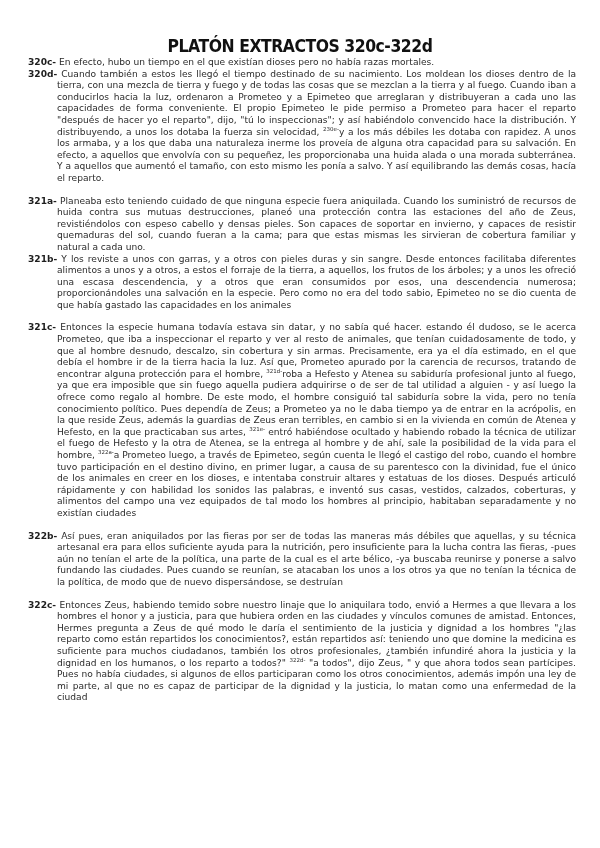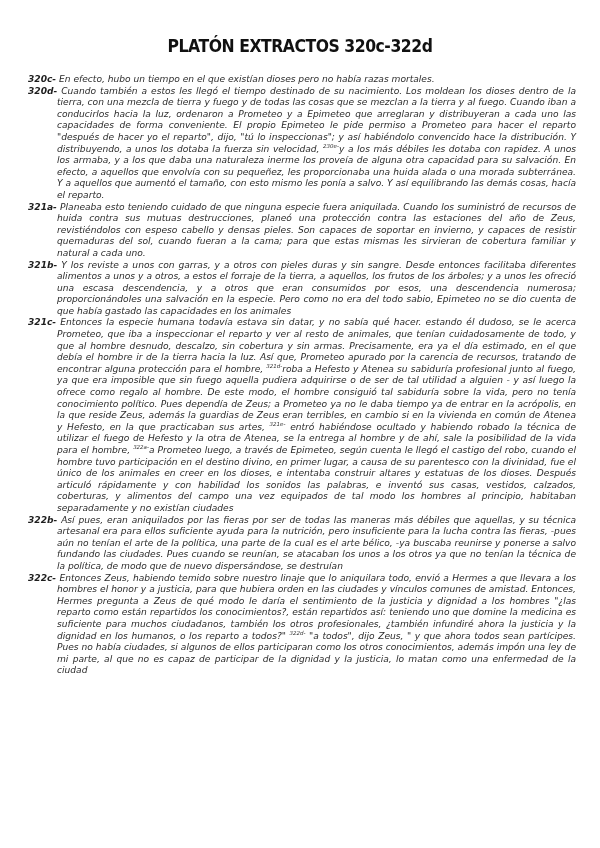--- a/index.html
+++ b/index.html
@@ -23,34 +23,34 @@
       text-align: center;
       font-family: "DejaVu Sans", sans-serif;
       font-weight: bold;
       font-size: 17px;
       letter-spacing: -0.5px;
       color: #111111;
       transform: scaleX(0.92);
     }
     .content {
       position: absolute;
-      top: 74px;
+      top: 57px;
       left: 28px;
       width: 548px;
       font-size: 9.1px;
       line-height: 11.6px;
-      font-style: italic;
     }
     .para {
       text-align: justify;
       padding-left: 29px;
       text-indent: -29px;
       margin: 0;
     }
     .para.gap {
+      margin-top: 11px;
     }
     .ref {
       font-weight: bold;
       color: #1e1e1e;
     }
     sup.mark {
       font-size: 5.5px;
       line-height: 0;
       vertical-align: 4px;
     }

